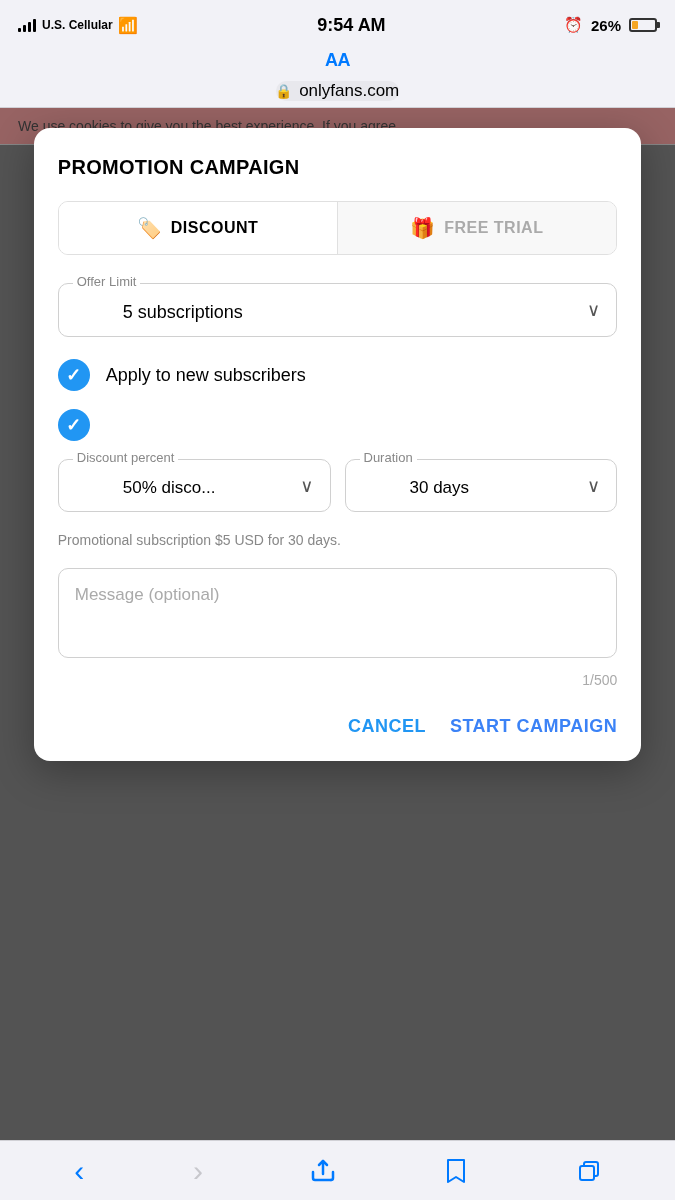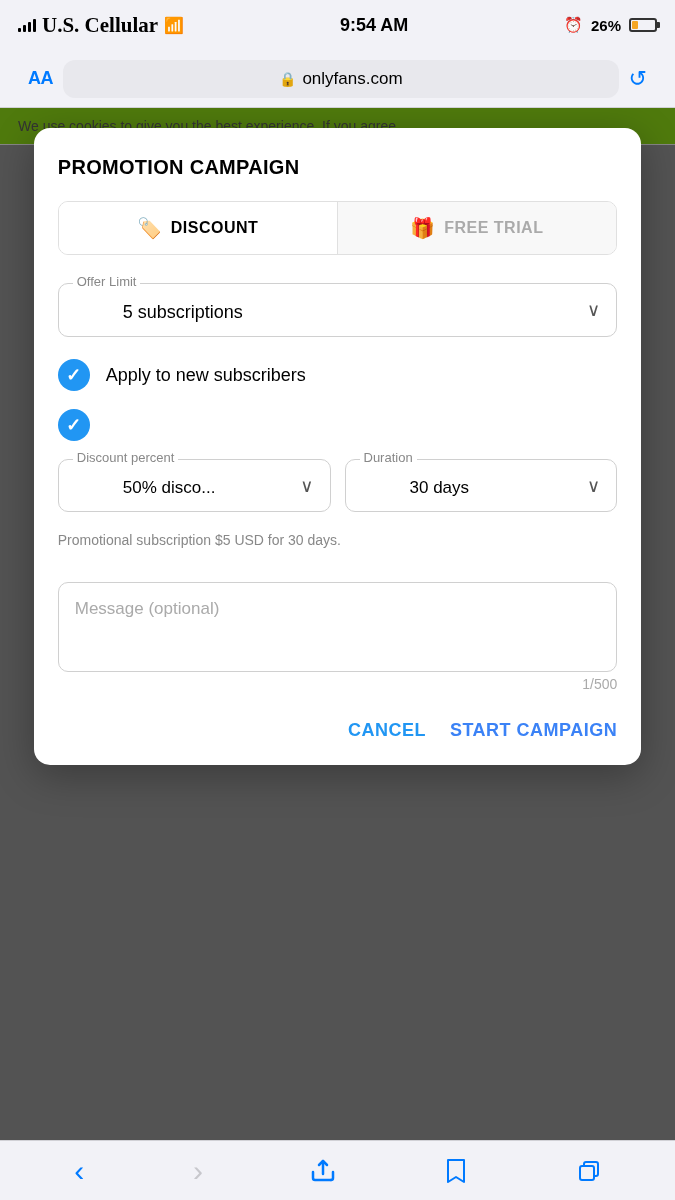--- a/index.html
+++ b/index.html
@@ -81,23 +81,24 @@
       border-radius: 1px;
     }
 
     
     .browser-bar {
       width: 100%;
       height: 58px;
       background: #f2f2f7;
       display: flex;
       align-items: center;
-      padding: 0 28px;
+      padding: 0 8px;
       gap: 10px;
       border-bottom: 1px solid #d1d1d6;
+      flex-direction: column;
     }
     .browser-aa {
       font-size: 18px;
       font-weight: 600;
       color: #007aff;
       letter-spacing: -0.5px;
     }
     .browser-url-bar {
       flex: 1;
       background: #e8e8ed;
@@ -127,21 +128,21 @@
       width: 100%;
       height: calc(1200px - 50px - 58px - 60px);
       background: #8a8a8a;
       position: relative;
       overflow: hidden;
     }
 
     
     .cookie-notice {
       width: 100%;
-      background: #84cc16;
+      background: #fca5a5;
       padding: 10px 18px;
       font-size: 14px;
       color: #555;
       border-bottom: 1px solid #e0e0e0;
     }
 
     
     .modal-overlay {
       position: absolute;
       top: 0;
@@ -281,29 +282,29 @@
       margin-bottom: 20px;
     }
     .two-col .select-wrapper {
       flex: 1;
     }
 
     
     .promo-text {
       font-size: 14px;
       color: #888;
-      margin-bottom: 34px;
+      margin-bottom: 20px;
     }
 
     
     .message-wrapper {
       border: 1.5px solid #d0d0d0;
       border-radius: 10px;
       padding: 16px;
-      margin-bottom: 4px;
+      margin-bottom: 14px;
       min-height: 90px;
     }
     .message-placeholder {
       font-size: 17px;
       color: #aaa;
     }
     .char-count {
       text-align: right;
       font-size: 14px;
       color: #aaa;
@@ -369,21 +370,21 @@
 <body>
 
 <div class="status-bar">
   <div class="status-left">
     <div class="signal-bars">
       <div class="signal-bar" style="height:4px"></div>
       <div class="signal-bar" style="height:7px"></div>
       <div class="signal-bar" style="height:10px"></div>
       <div class="signal-bar" style="height:13px"></div>
     </div>
-    <span style="font-size:21px;font-weight:600;font-family:Liberation Serif, serif;">U.S. Cellular</span>
+    <span style="font-size:12px;font-weight:600;">U.S. Cellular</span>
     <span style="font-size:16px;">📶</span>
   </div>
   <div class="status-center">9:54 AM</div>
   <div class="status-right">
     <span>⏰</span>
     <span>26%</span>
     <div class="battery">
       <div class="battery-fill"></div>
     </div>
   </div>

